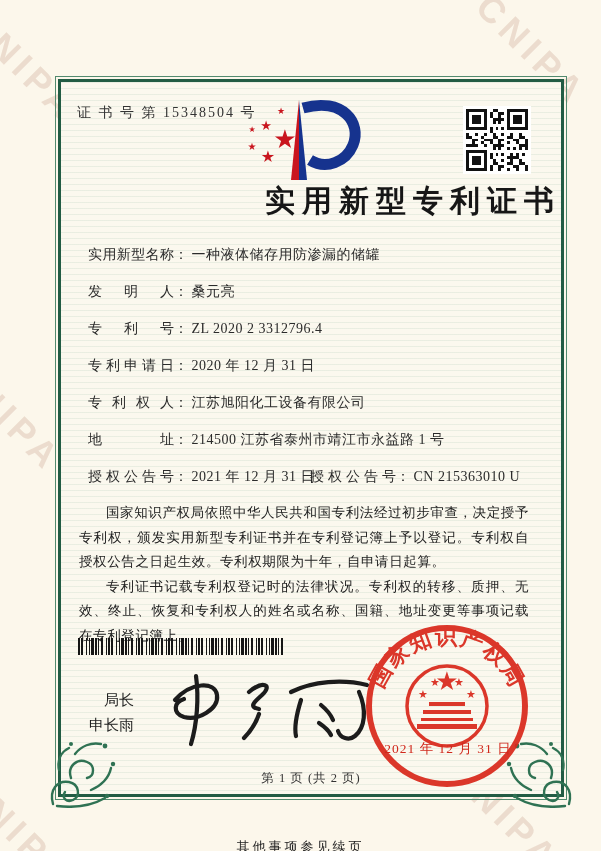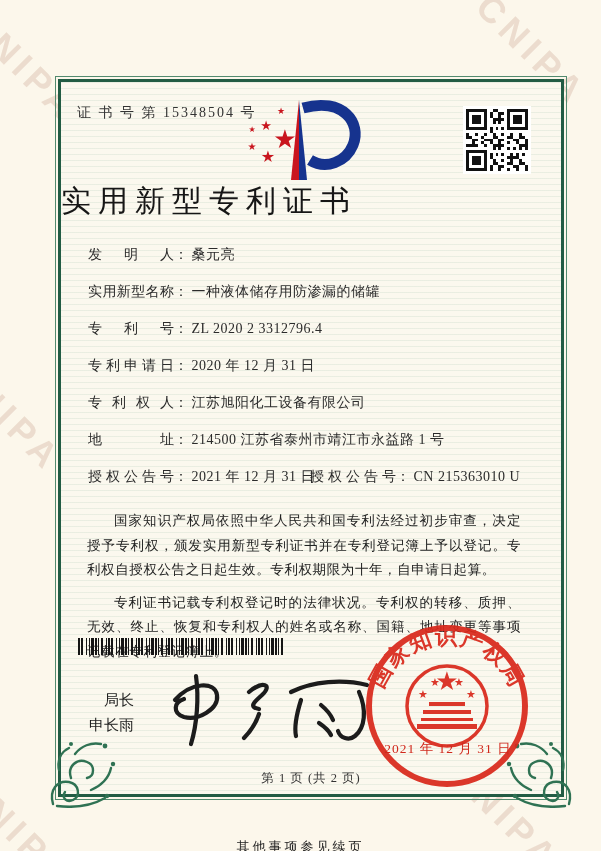--- a/index.html
+++ b/index.html
@@ -19,34 +19,34 @@
     position:absolute;left:58px;top:79px;width:484px;height:712px;
     border:3px solid #225c44;outline:1px solid #528a6e;outline-offset:2px;
     background:repeating-linear-gradient(180deg, rgba(142,181,158,0.16) 0 1px, rgba(0,0,0,0) 1px 6px),#fbf8ee;
     z-index:2;
     padding-left:16px;
   }
   .cert-no{position:absolute;left:16px;top:22px;font-size:14px;letter-spacing:2px;color:#333;}
   .logo{position:absolute;left:179px;top:14px;}
   .qr{position:absolute;left:402px;top:24px;width:62px;height:62px;background:#fff;padding:3px;}
   .title{
-    position:absolute;left:0;right:0;top:99px;text-align:left;
-    font-size:30px;font-weight:normal;letter-spacing:7px;color:#161616;
+    position:absolute;left:0;right:0;top:99px;text-align:right;
+    font-size:30px;font-weight:bold;letter-spacing:7px;color:#161616;
   }
   .fields{position:absolute;left:27px;top:164px;right:16px;font-size:14px;color:#2b2b2b;}
   .frow{height:37px;position:relative;white-space:nowrap;}
   .flabel{display:inline-block;width:86px;text-align:justify;text-align-last:justify;vertical-align:top;}
   .fval{letter-spacing:0.5px;}
   .pair2{position:absolute;left:222px;top:0;}
   .paras{
     position:absolute;left:18px;width:450px;top:419px;
     font-size:13.5px;line-height:24.6px;text-align:justify;color:#222;
     letter-spacing:0.6px;
   }
-  .paras p{margin:8px;text-indent:2em;}
+  .paras p{margin:0;text-indent:2em;}
   .barcode{position:absolute;left:17px;top:556px;}
   .signer{
     position:absolute;left:28px;top:606px;font-size:15px;line-height:25px;
     font-family:Liberation Serif, serif;color:#1d1d1d;text-align:right;
   }
   .signature{position:absolute;left:100px;top:586px;}
   .seal{position:absolute;left:300px;top:538px;opacity:0.93;z-index:3;}
   .seal-date{
     position:absolute;left:296px;top:658px;width:182px;text-align:center;
     font-size:13.5px;color:#d0281c;letter-spacing:1px;z-index:4;
@@ -328,24 +328,24 @@
         <rect x="11" y="20" width="1" height="1" fill="#111"></rect>
         <rect x="14" y="20" width="1" height="1" fill="#111"></rect>
         <rect x="17" y="20" width="1" height="1" fill="#111"></rect>
         <rect x="20" y="20" width="1" height="1" fill="#111"></rect>
       </svg>
 
     <div class="title">实用新型专利证书</div>
 
     <div class="fields">
       <div class="frow">
+        <span class="flabel">实用新型名称</span><span>：</span> <span class="fval">一种液体储存用防渗漏的储罐</span>
+      </div>
+      <div class="frow">
         <span class="flabel">发明人</span><span>：</span> <span class="fval">桑元亮</span>
-      </div>
-      <div class="frow">
-        <span class="flabel">实用新型名称</span><span>：</span> <span class="fval">一种液体储存用防渗漏的储罐</span>
       </div>
       <div class="frow">
         <span class="flabel">专利号</span><span>：</span> <span class="fval">ZL 2020 2 3312796.4</span>
       </div>
       <div class="frow">
         <span class="flabel">专利申请日</span><span>：</span> <span class="fval">2020 年 12 月 31 日</span>
       </div>
       <div class="frow">
         <span class="flabel">专利权人</span><span>：</span> <span class="fval">江苏旭阳化工设备有限公司</span>
       </div>

